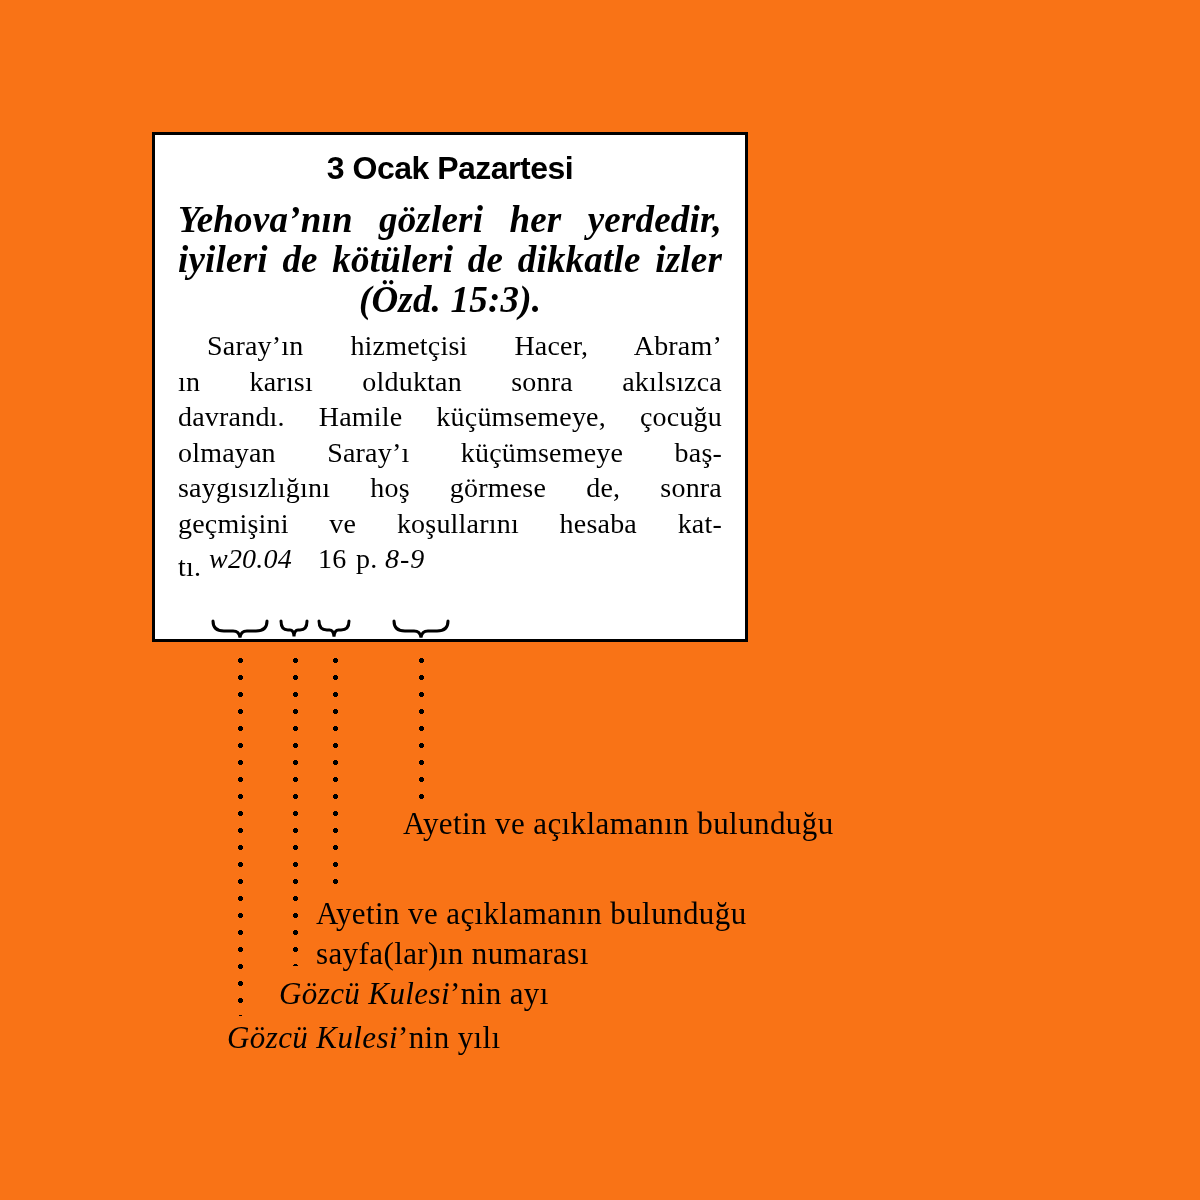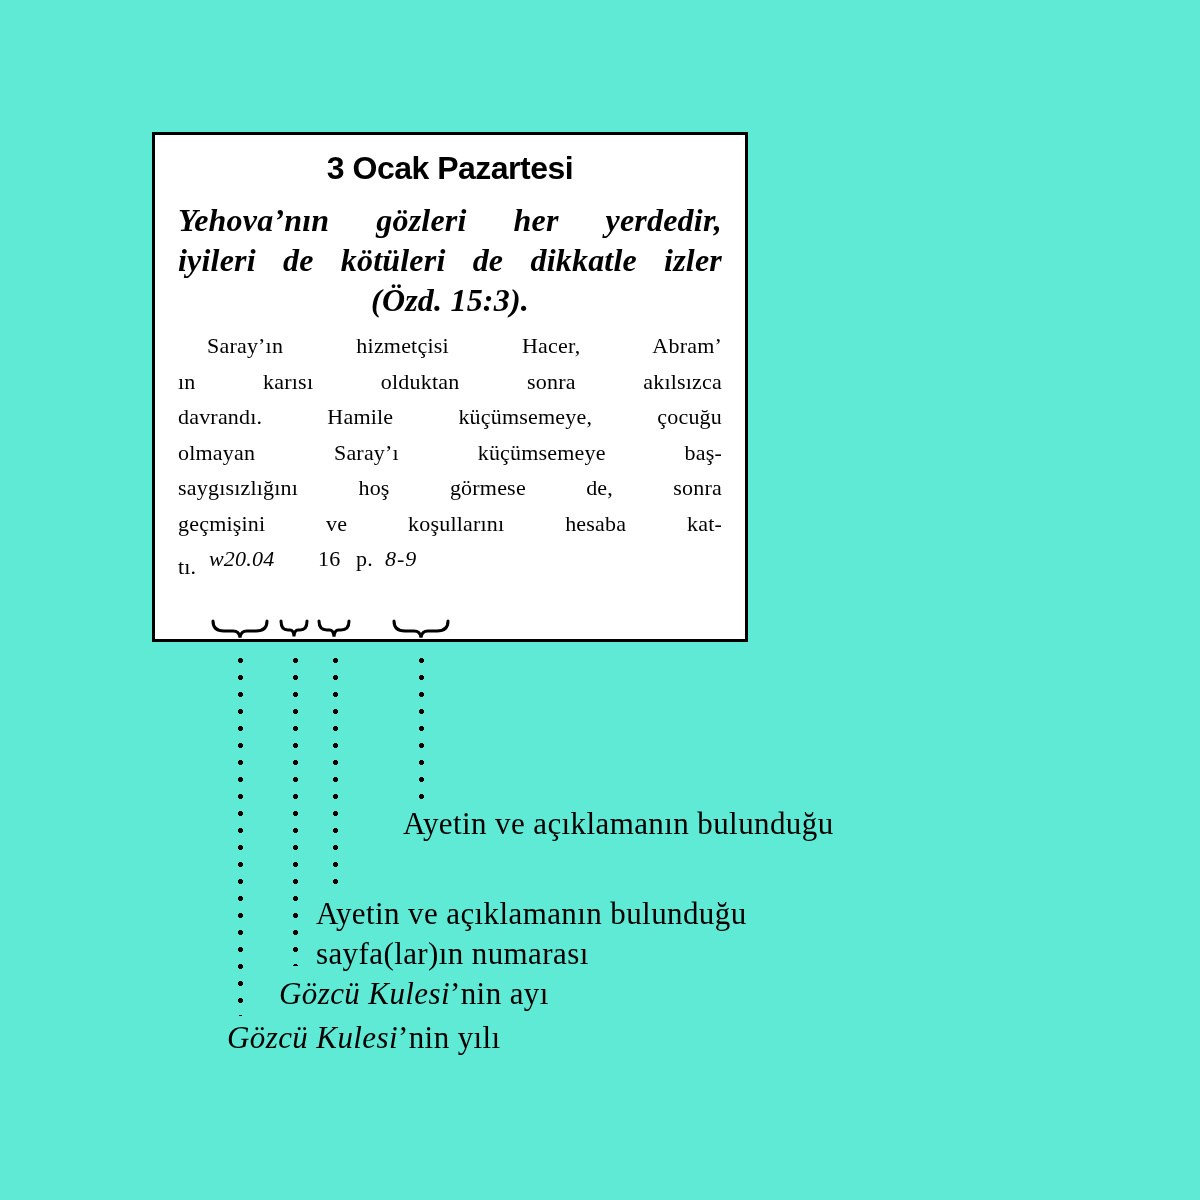--- a/index.html
+++ b/index.html
@@ -1,19 +1,19 @@
 <!DOCTYPE html>
 <html><head>
 <meta charset="utf-8">
 <style>
   html,body{margin:0;padding:0;background:#ffffff;}
   .canvas{
     position:relative;
     width:1200px;height:1200px;
-    background:#5eead4;
+    background:#f97316;
     color:#000000;
     font-family:"Liberation Serif", serif;
     overflow:hidden;
   }
   
   .card{
     position:absolute;left:152px;top:132px;
     width:596px;height:510px;
     border:3px solid #000;
     box-sizing:border-box;
@@ -23,34 +23,34 @@
   .title{
     font-family:"Liberation Sans", sans-serif;
     font-weight:bold;
     font-size:32px;line-height:37px;
     letter-spacing:-0.5px;
     text-align:center;
   }
   .scripture{
     margin-top:13px;
     font-style:italic;font-weight:bold;
-    font-size:32px;line-height:40px;
+    font-size:37px;line-height:40px;
     letter-spacing:0.2px;
   }
   .jline{
     text-align:justify;
     text-align-last:justify;
     white-space:normal;
     overflow:hidden;
     height:inherit;
   }
   .center{text-align:center;}
   .bodytext{
     margin-top:8px;
-    font-size:22px;line-height:35.5px;
+    font-size:28px;line-height:35.5px;
     letter-spacing:0.2px;
   }
   .bodytext .jline{height:35.5px;}
   .indent{text-indent:29px;}
   .citline{position:relative;height:35.5px;}
   .citline span{position:absolute;top:0;white-space:nowrap;}
   .cit-prefix{left:0;margin-top:8px;}
   .cit-pub{left:31px;font-style:italic;}
   .cit-page{left:140px;}
   .cit-p{left:178px;}

